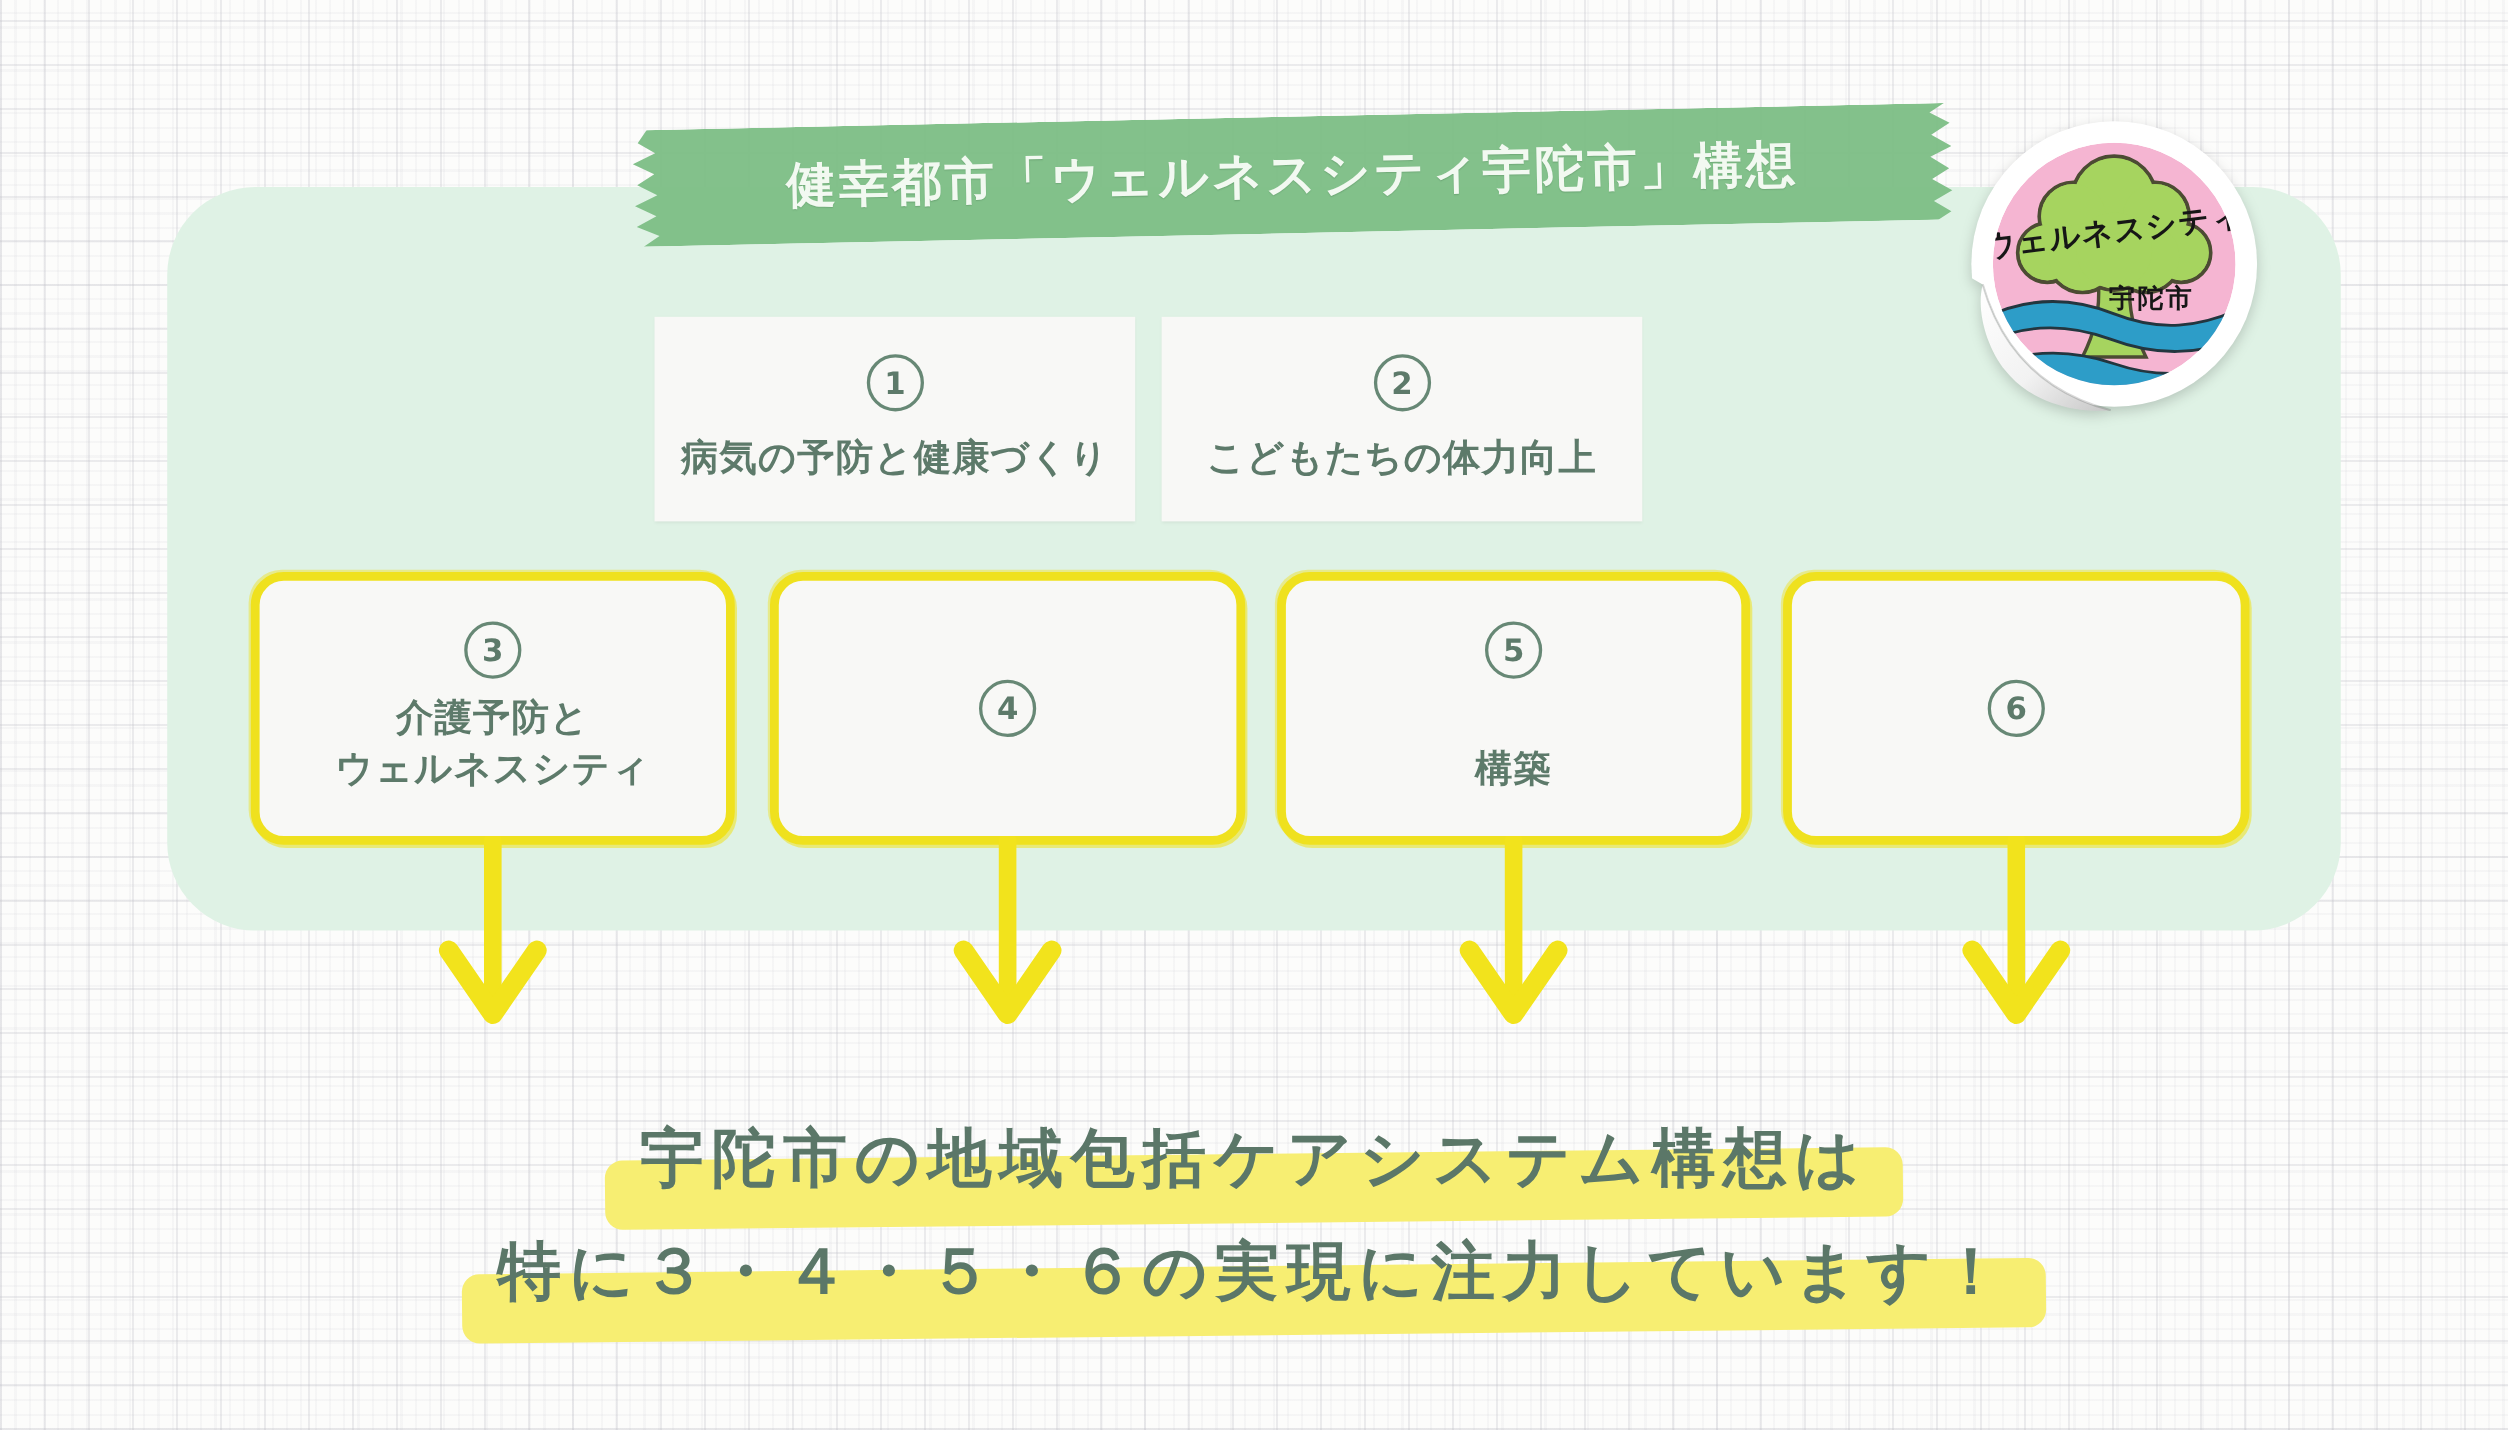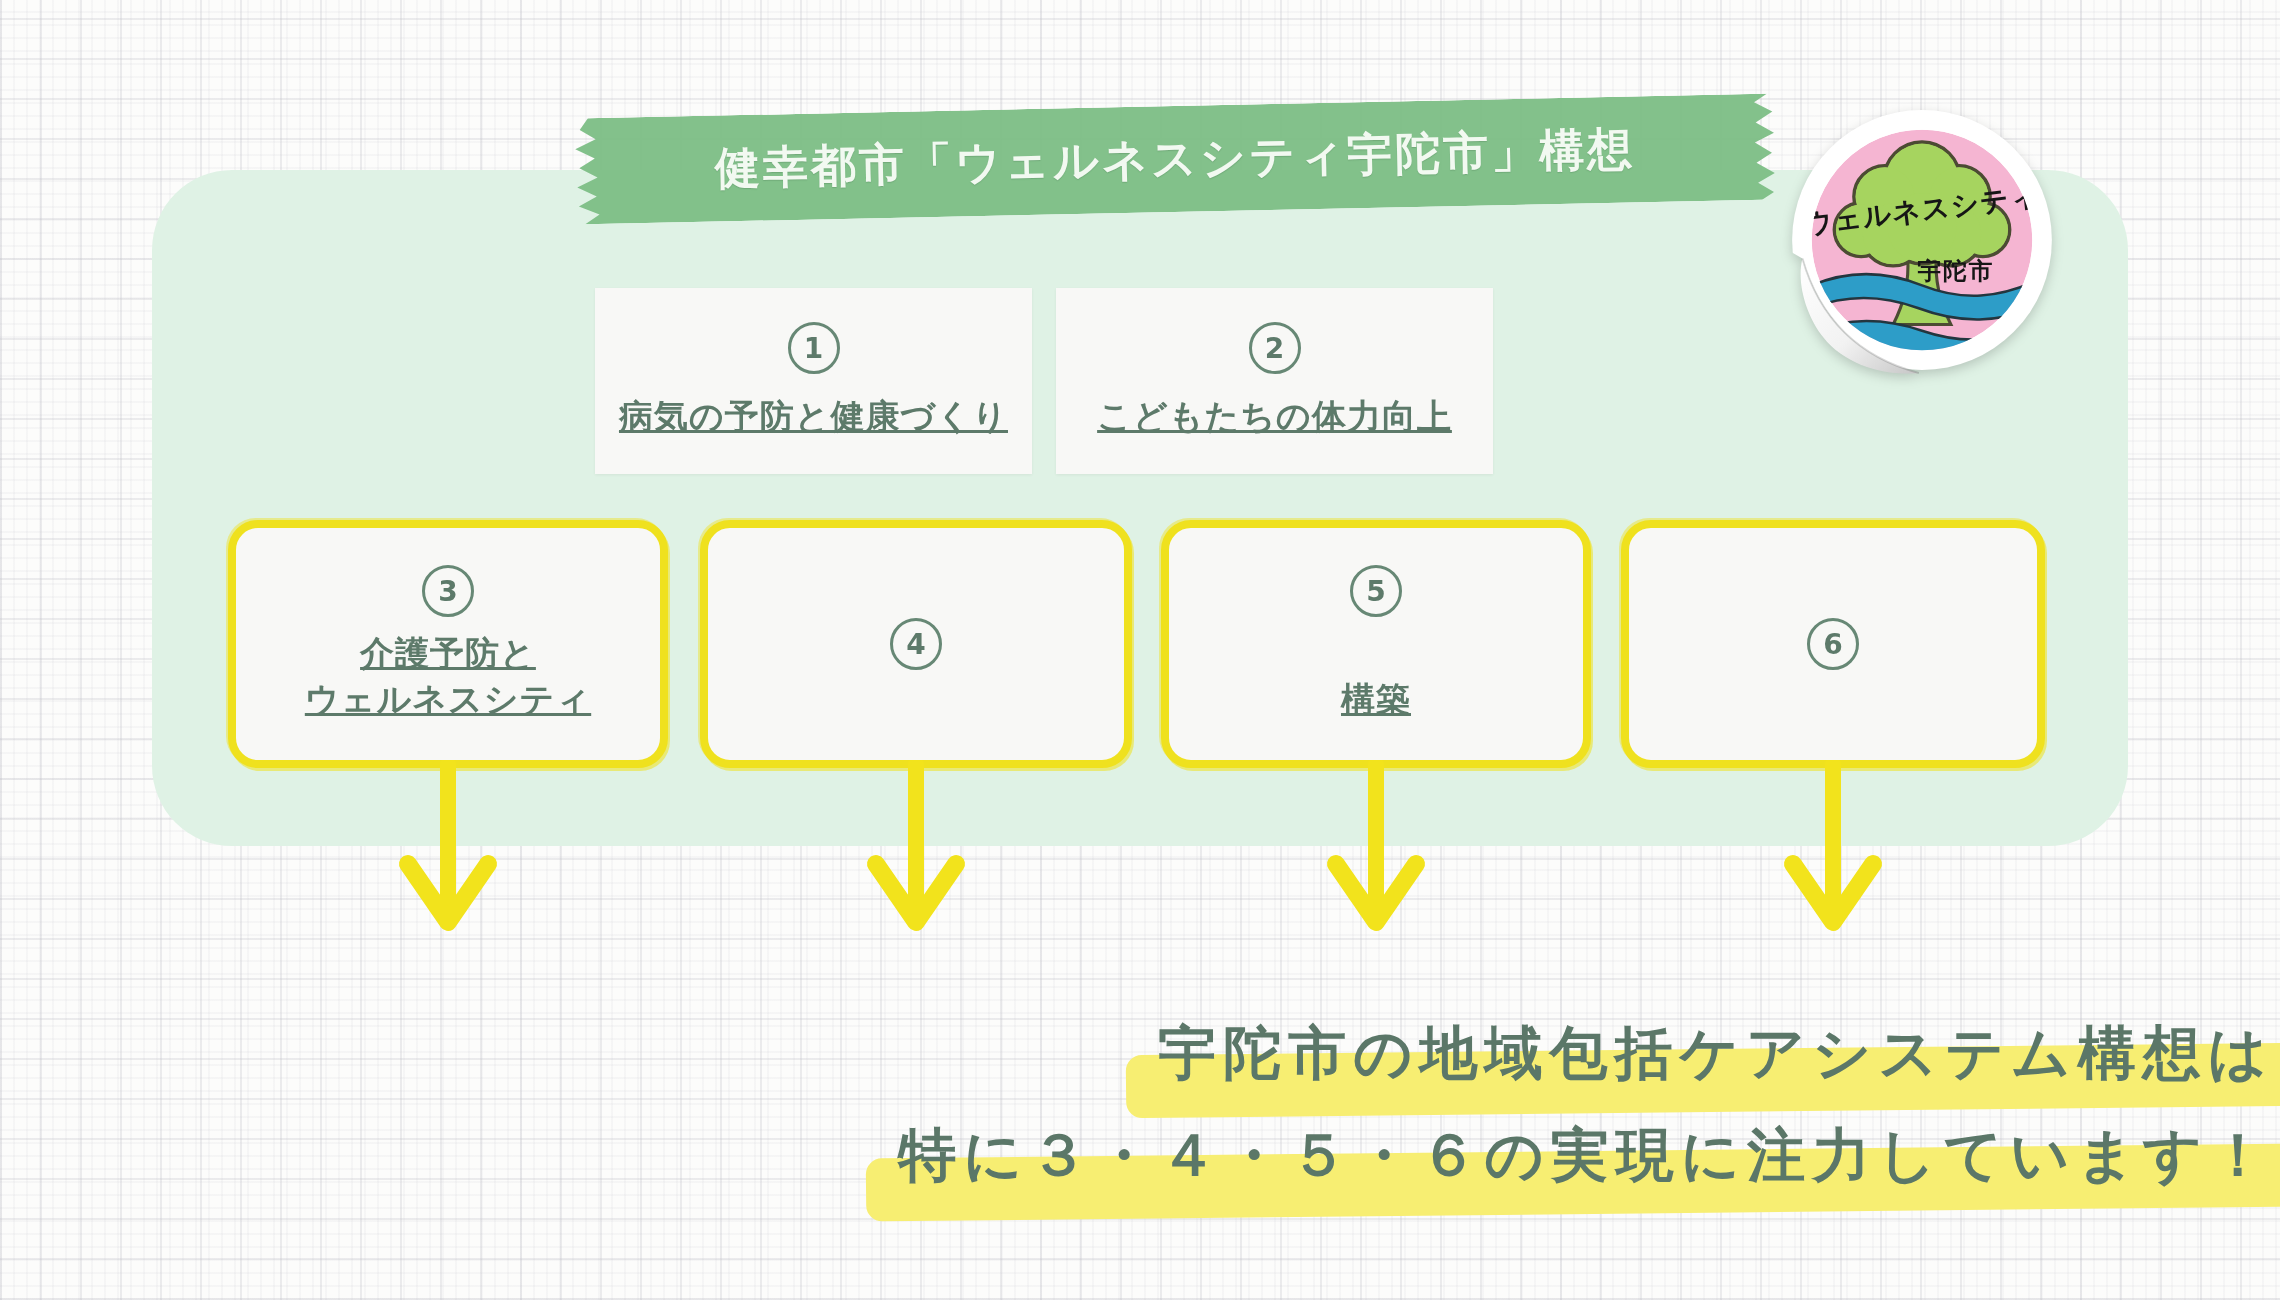--- a/index.html
+++ b/index.html
@@ -52,27 +52,26 @@
   .box5{left:1161px;width:430px;}
   .box6{left:1621px;width:424px;}
   .num-circle{
     width:46px;height:46px;border:3px solid #678875;border-radius:50%;
     display:flex;align-items:center;justify-content:center;
     color:#5d7a6a;font-size:28px;font-weight:bold;flex:0 0 auto;
   }
   .box-label{
     color:#5d7a6a;font-size:34px;font-weight:bold;text-align:center;line-height:1.35;
     letter-spacing:1px;
-    text-decoration:underline;
   }
   
   .arrow{position:absolute;top:760px;width:120px;height:186px;}
   
   .footer{
-    position:absolute;left:0;top:1002px;width:2280px;text-align:right;
+    position:absolute;left:0;top:1002px;width:2280px;text-align:center;
     color:#5b7768;font-size:58px;font-weight:bold;letter-spacing:7px;line-height:102px;
   }
   .hl{position:relative;display:inline-block;padding:0 6px;}
   .hl::after{
     content:"";position:absolute;left:-26px;right:-26px;top:46%;bottom:-8%;
     background:#f7ee72;border-radius:16px;z-index:-1;transform:rotate(-.6deg);
   }
   .sticker{position:absolute;left:1788px;top:106px;width:268px;height:268px;
     filter:drop-shadow(0 4px 6px rgba(0,0,0,.18));}
 </style>

